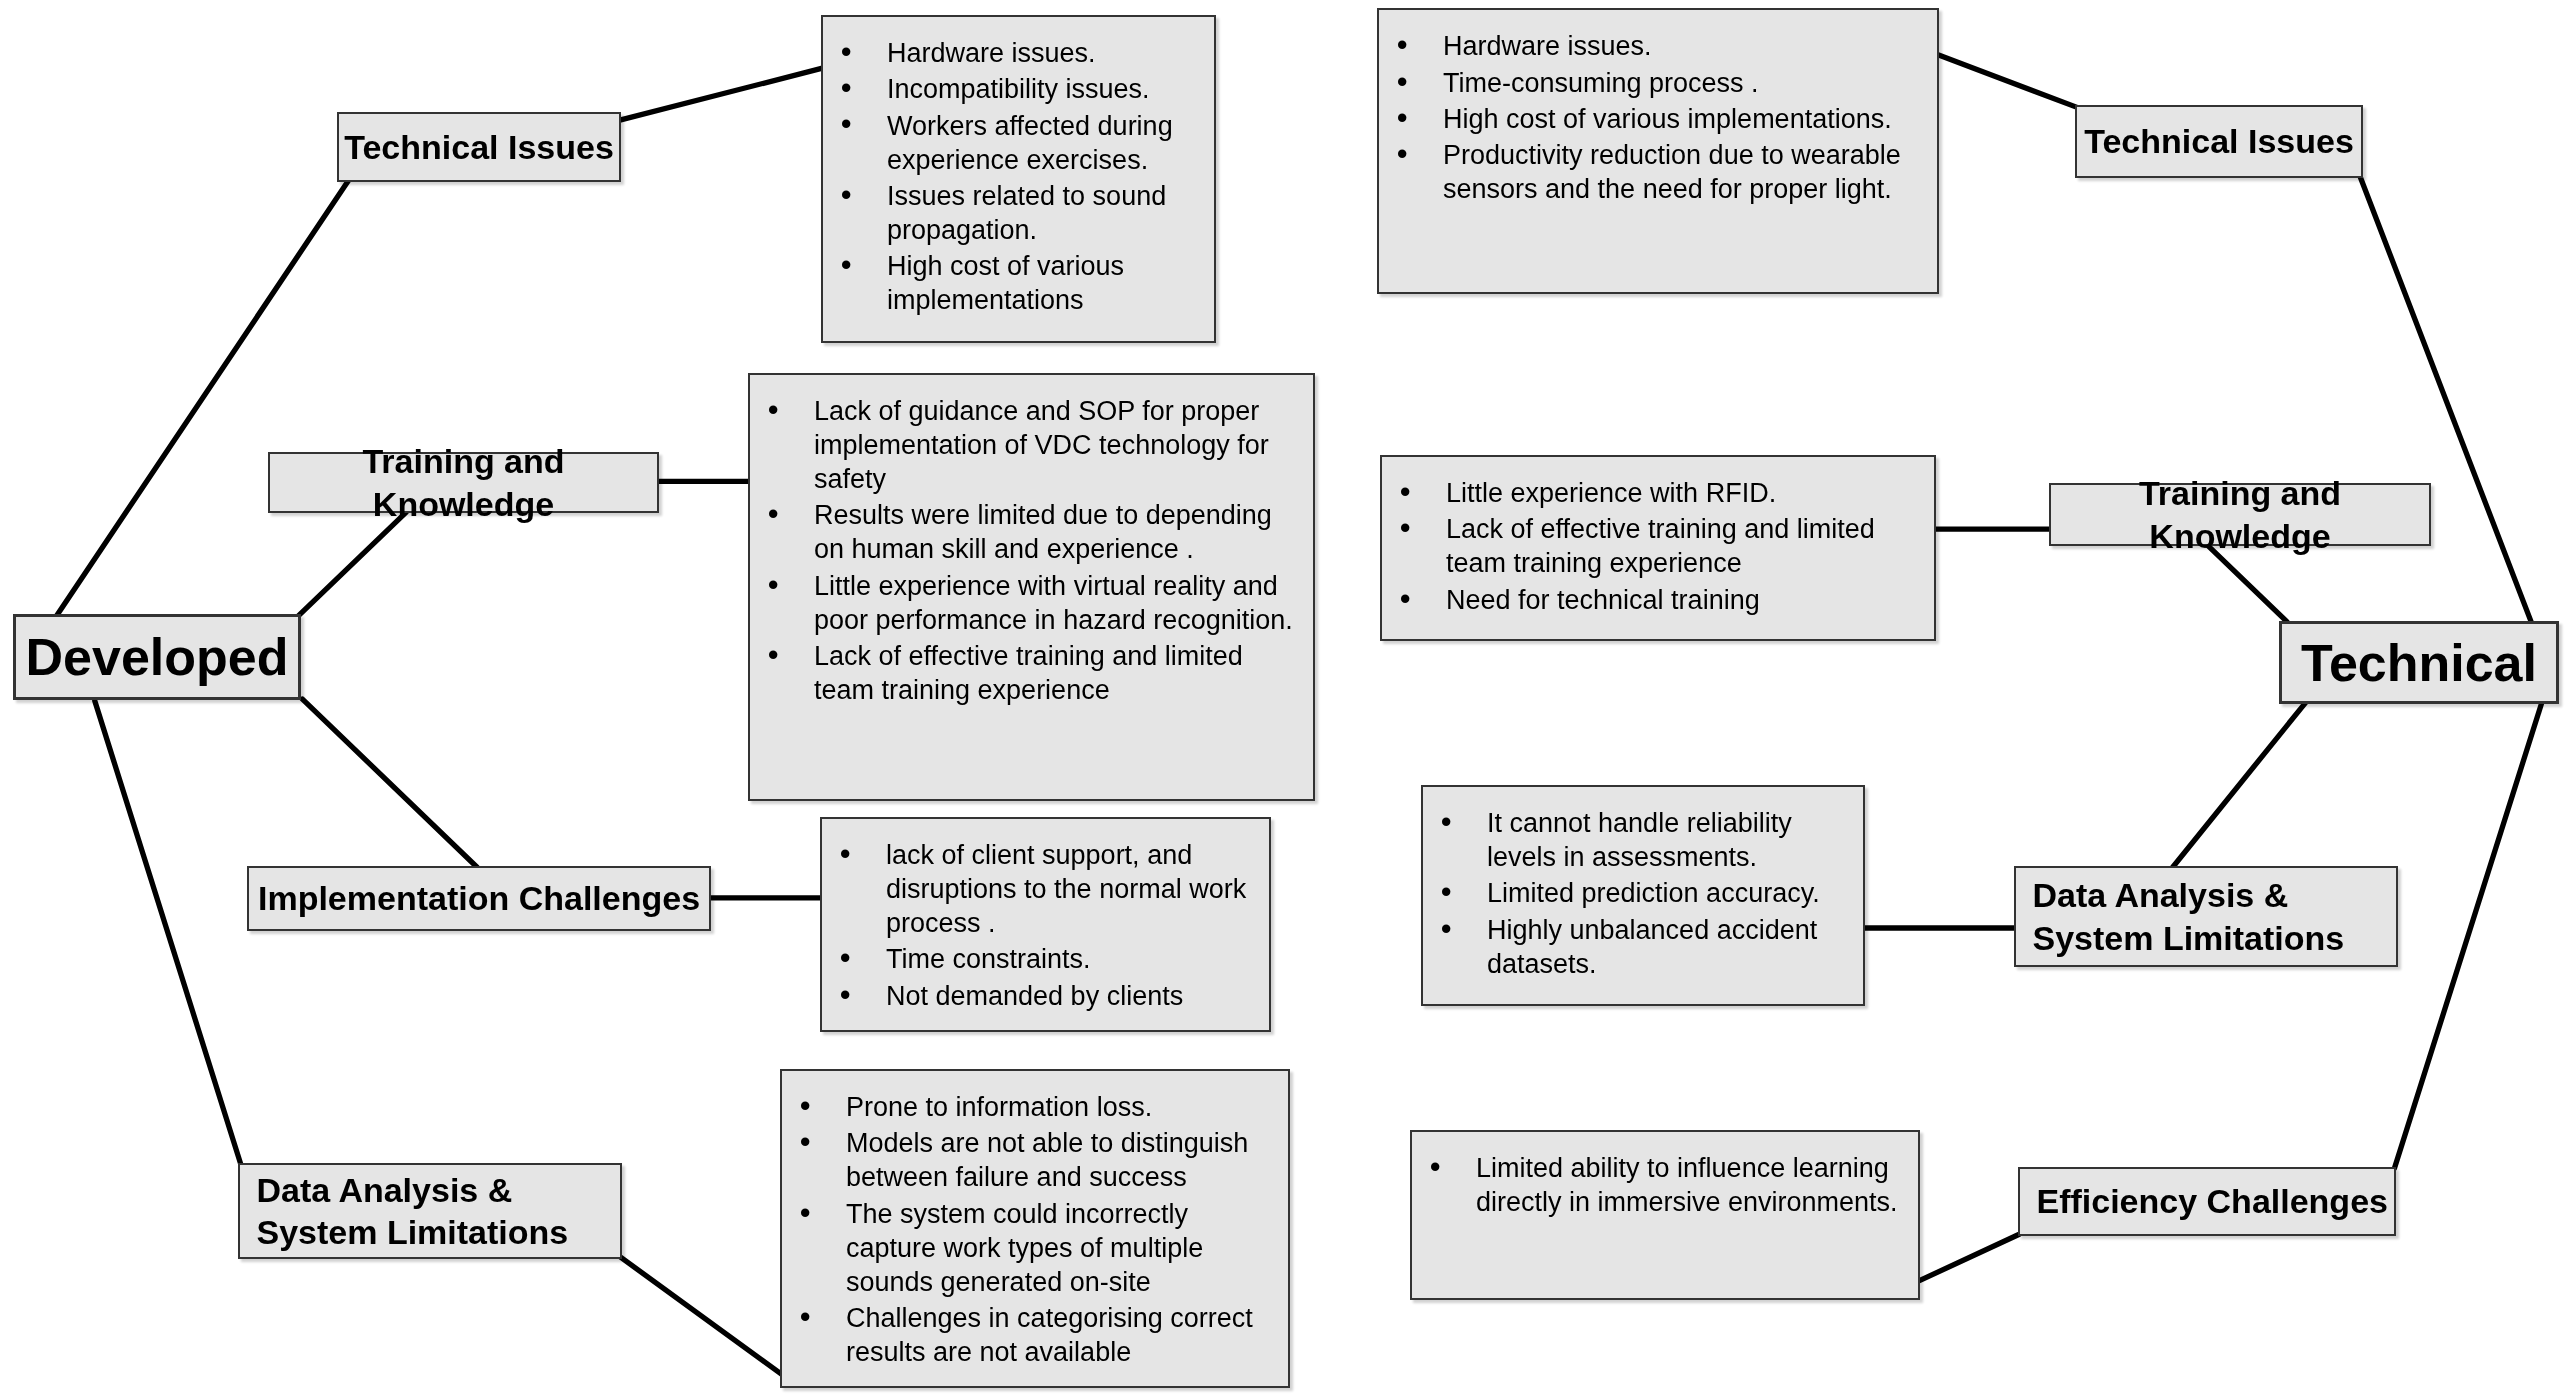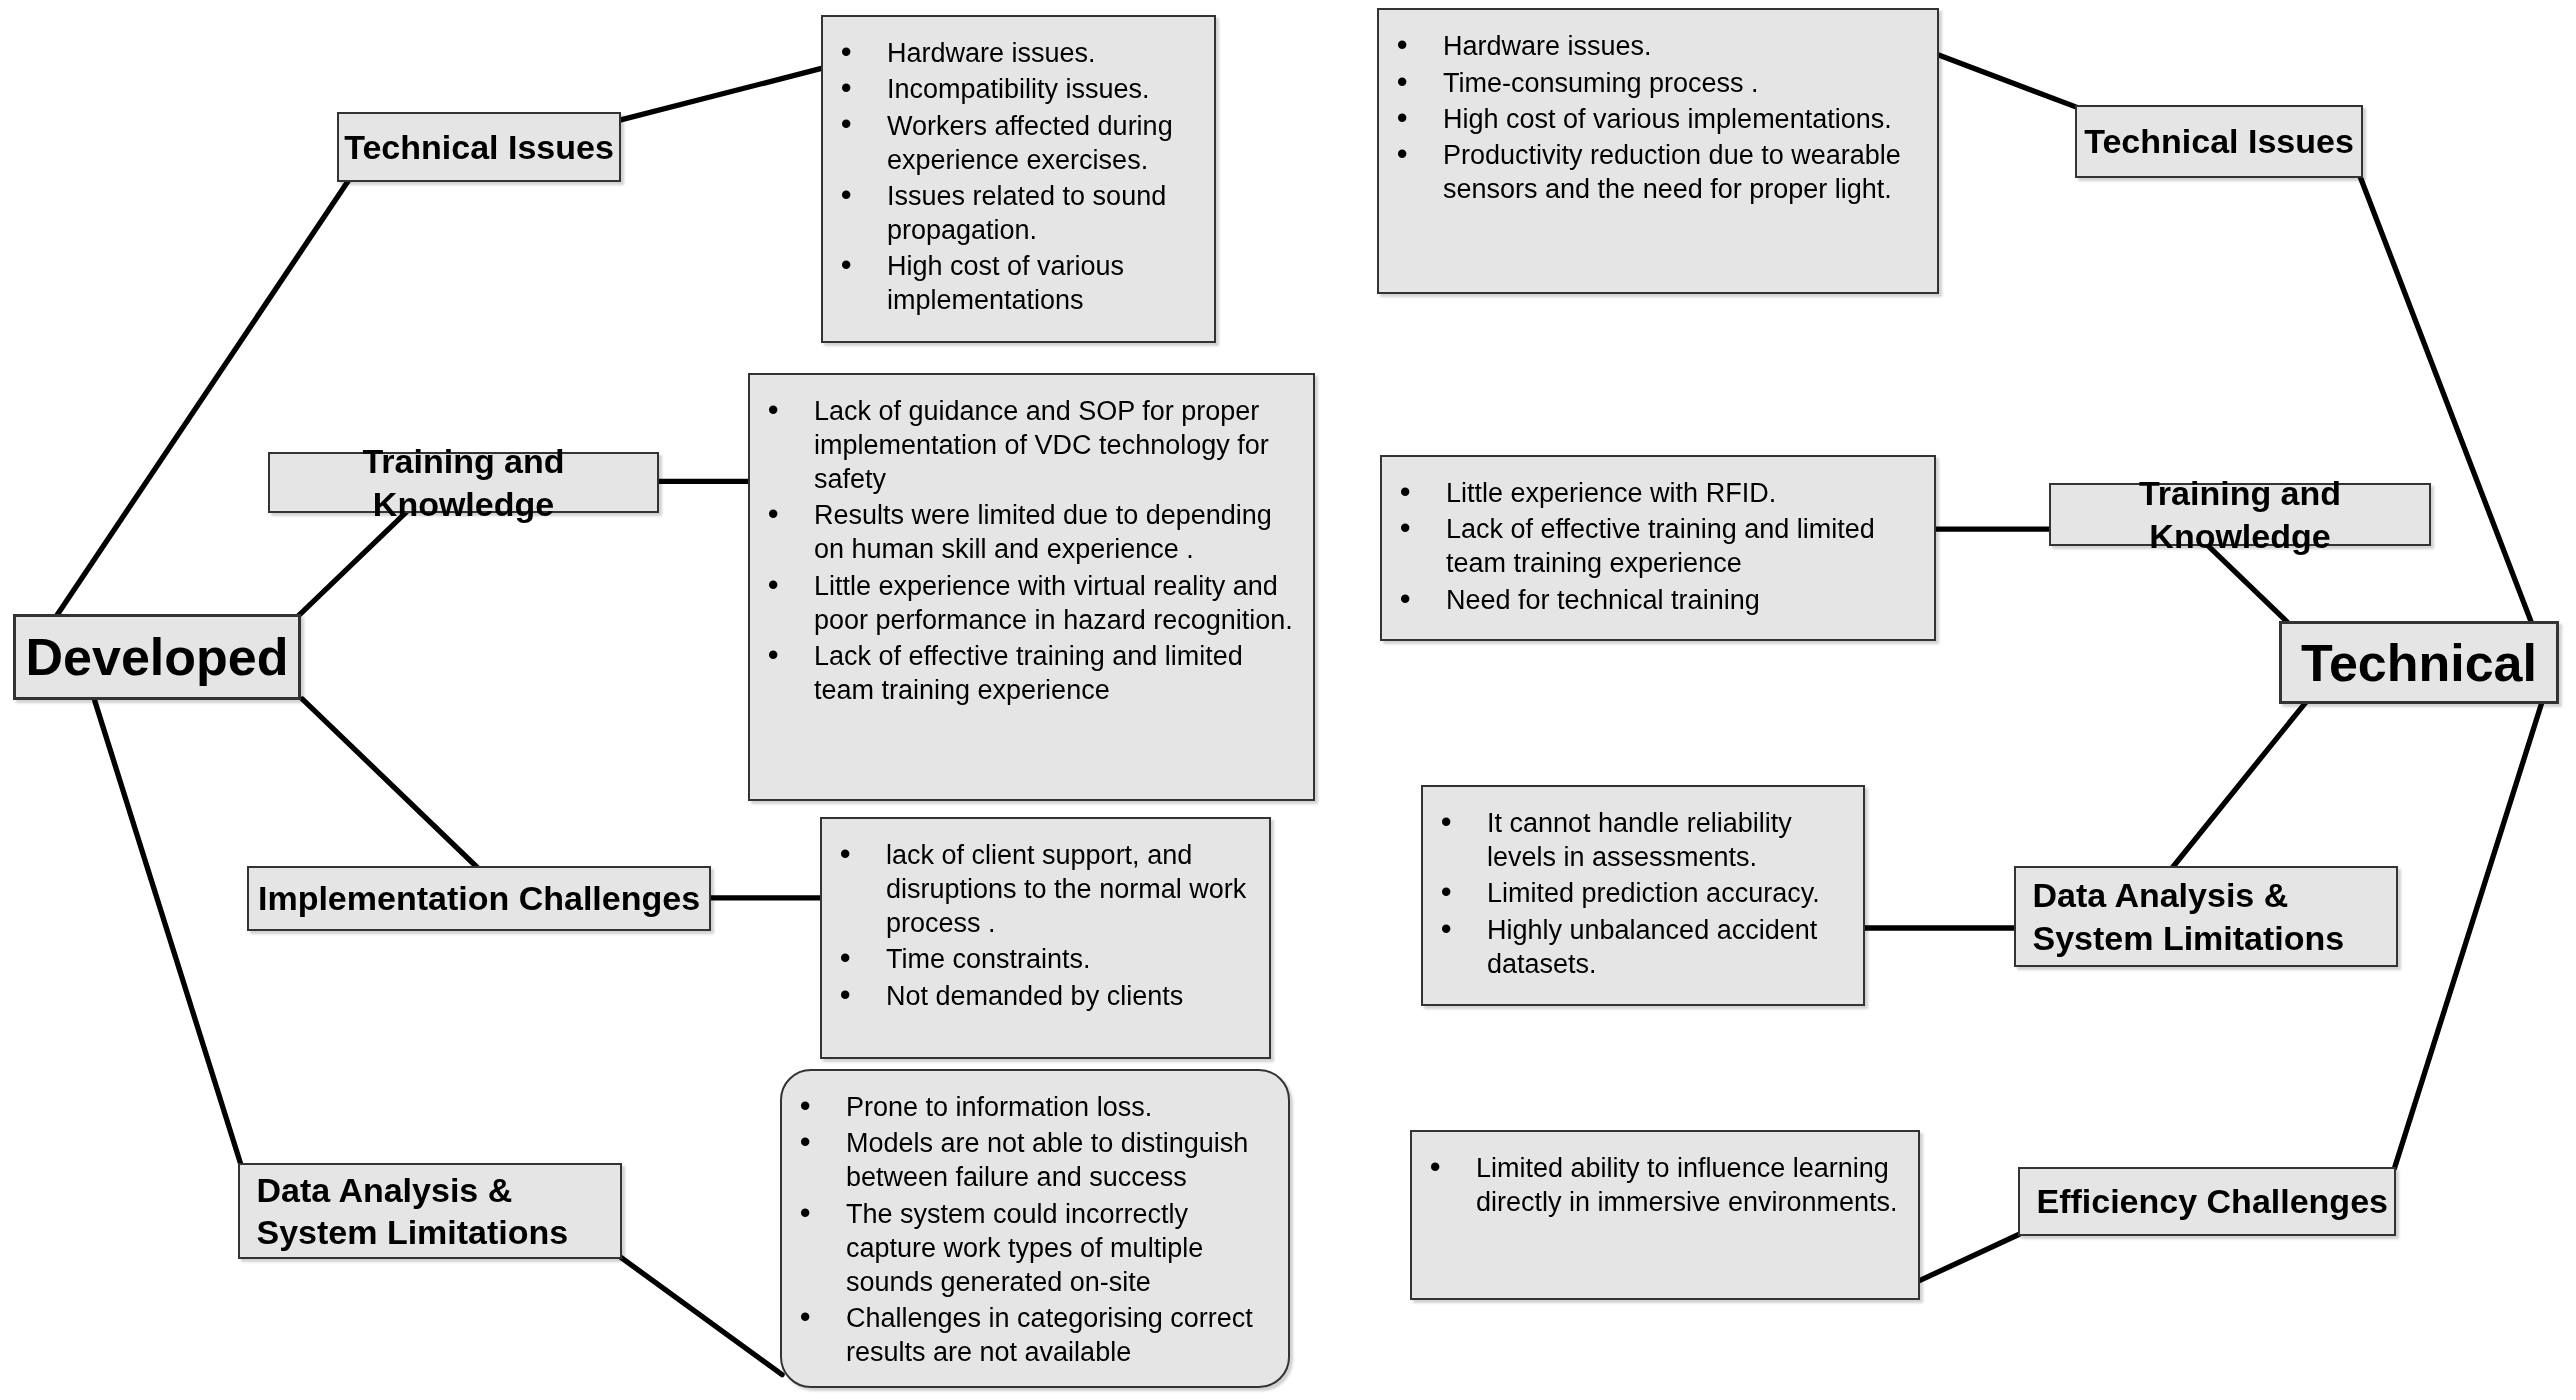--- a/index.html
+++ b/index.html
@@ -128,33 +128,33 @@
       <li>Results were limited due to depending on human skill and experience .</li>
       <li>Little experience with virtual reality and poor performance in hazard recognition.</li>
       <li>Lack of effective training and limited team training experience</li>
     </ul>
   </div>
 
   <div class="box label-box" style="left:247px; top:866px; width:464px; height:65px;">
     <span>Implementation Challenges</span>
   </div>
 
-  <div class="box detail-box" style="left:820px; top:817px; width:451px; height:242px;">
+  <div class="box detail-box" style="left:820px; top:817px; width:451px; height:215px;">
     <ul>
       <li>lack of client support, and disruptions to the normal work process .</li>
       <li>Time constraints.</li>
       <li>Not demanded by clients</li>
     </ul>
   </div>
 
   <div class="box label-box align-left" style="left:238px; top:1163px; width:384px; height:96px;">
     <span>Data Analysis &amp; System Limitations</span>
   </div>
 
-  <div class="box detail-box" style="left:780px; top:1069px; width:510px; height:319px;border-radius:31px;">
+  <div class="box detail-box" style="left:780px; top:1069px; width:510px; height:319px;">
     <ul>
       <li>Prone to information loss.</li>
       <li>Models are not able to distinguish between failure and success</li>
       <li>The system could incorrectly capture work types of multiple sounds generated on-site</li>
       <li>Challenges in categorising correct results are not available</li>
     </ul>
   </div>
 
   <div class="box hub" style="left:2279px; top:621px; width:280px; height:83px;">
     <span>Technical</span>

